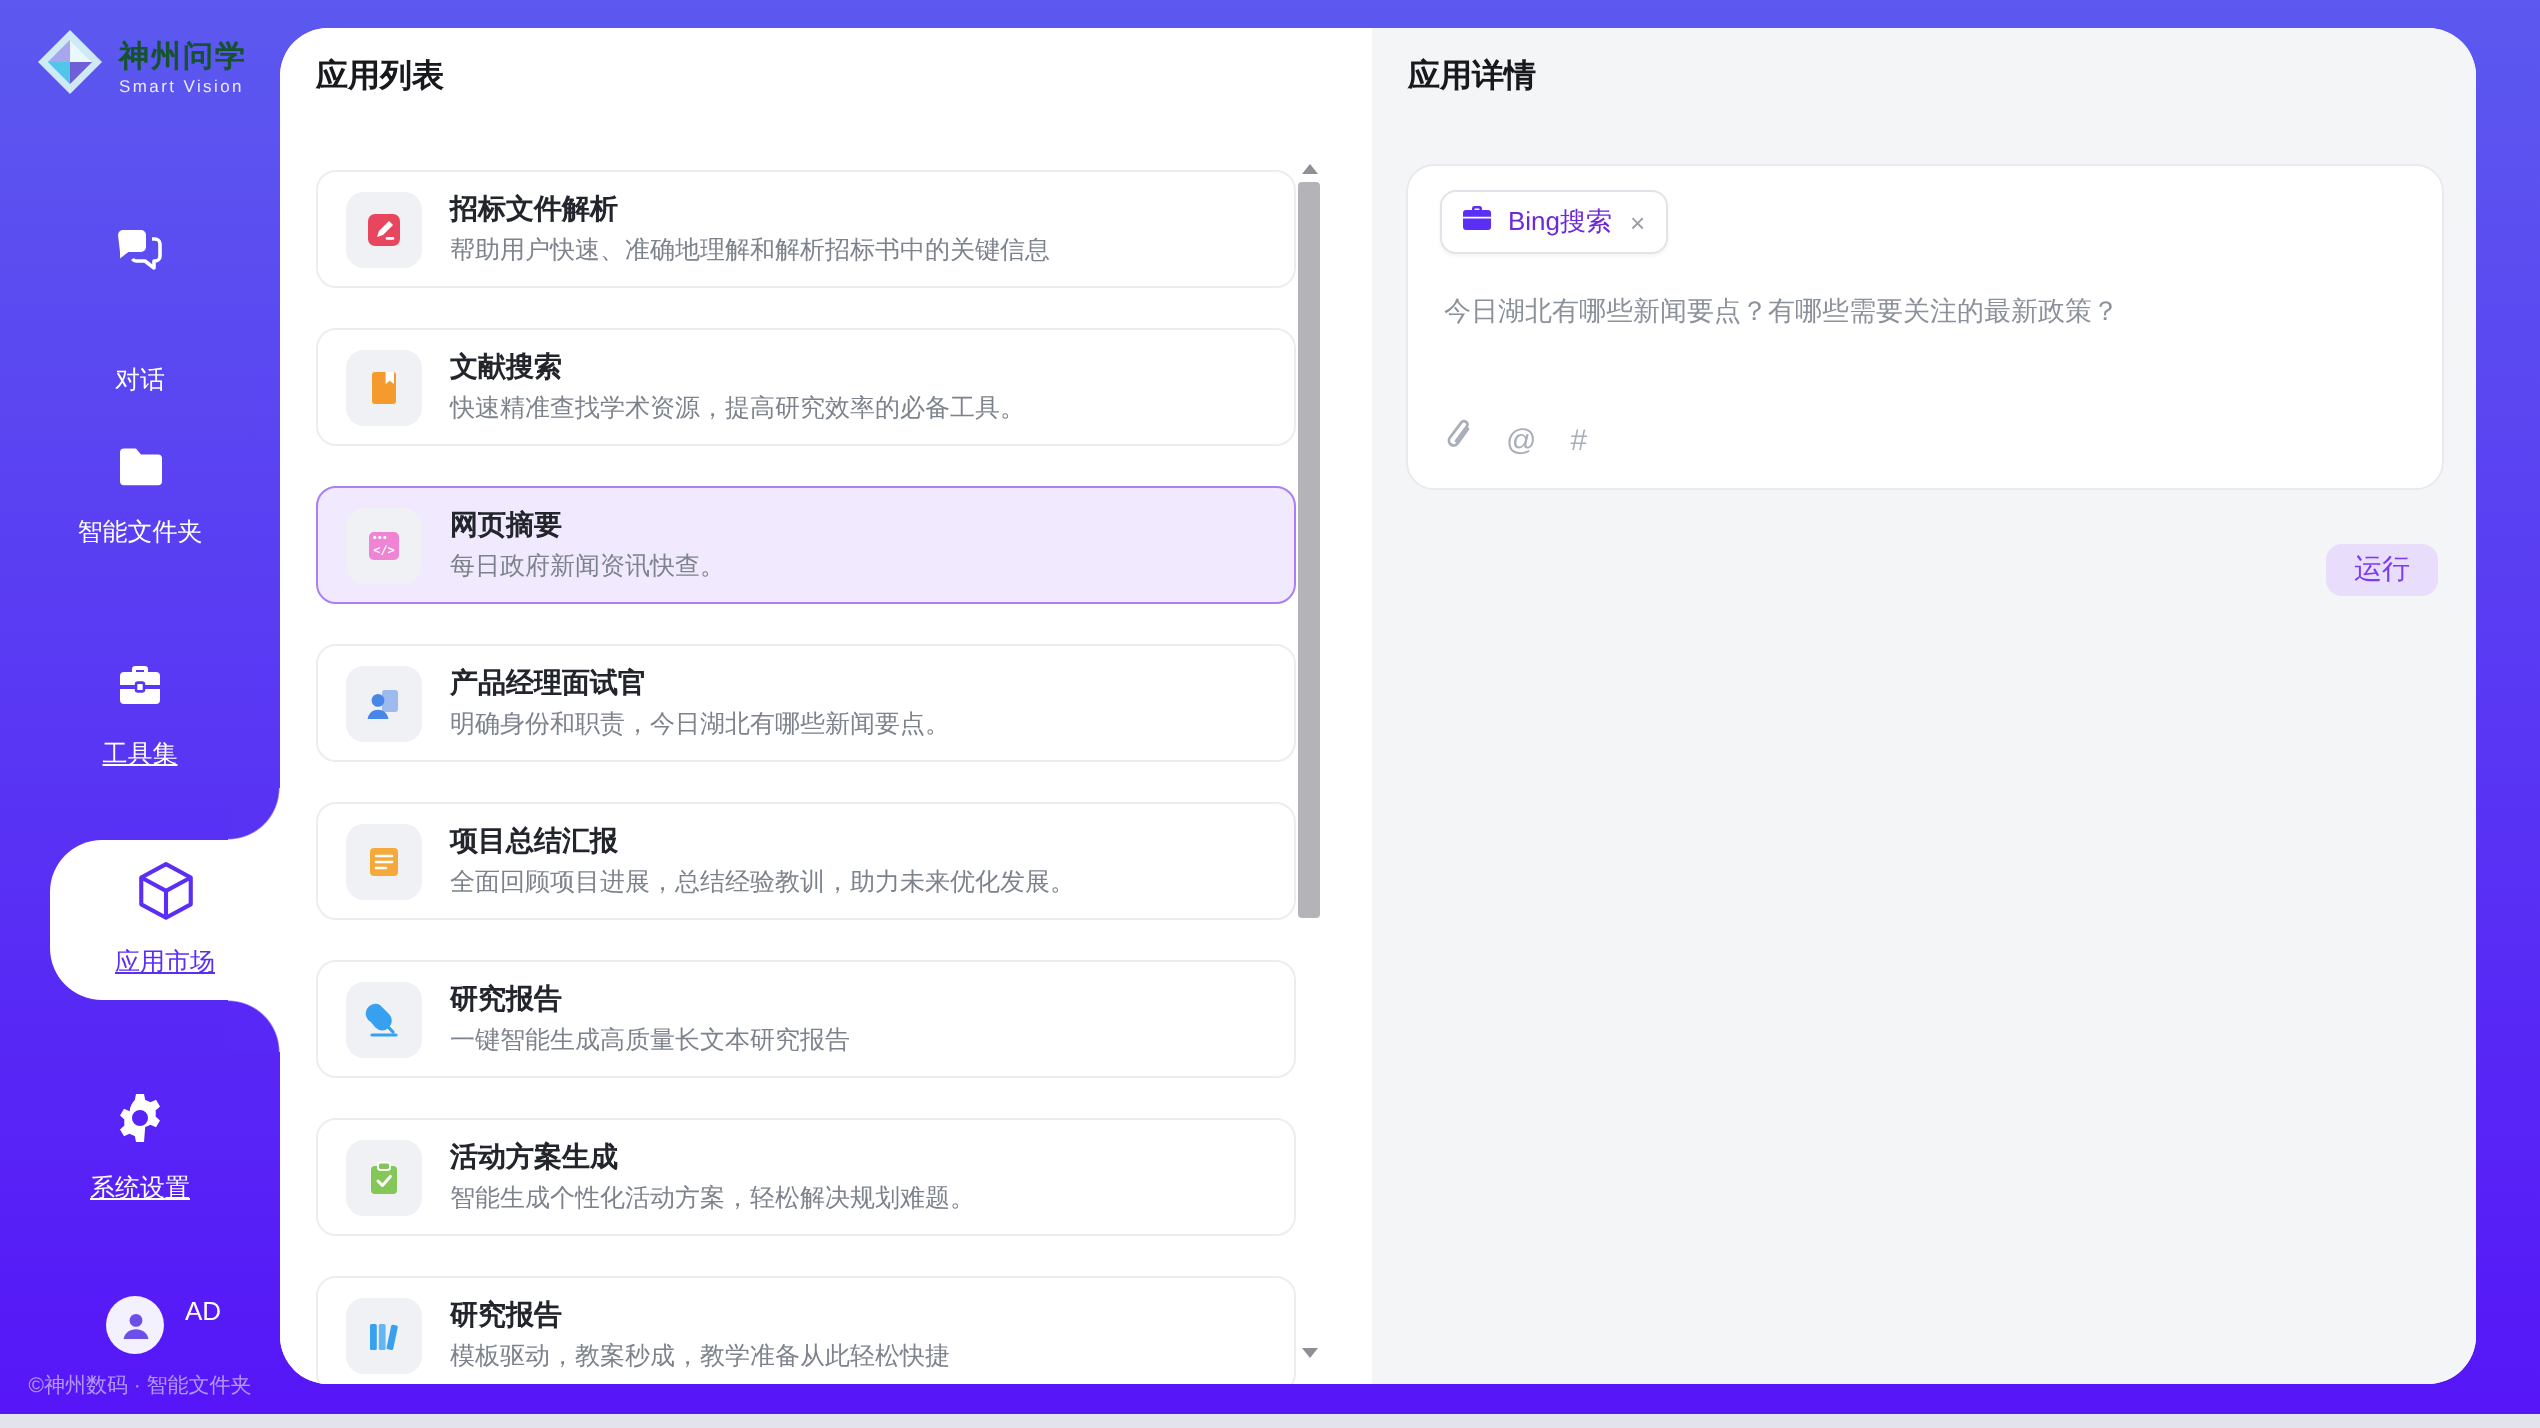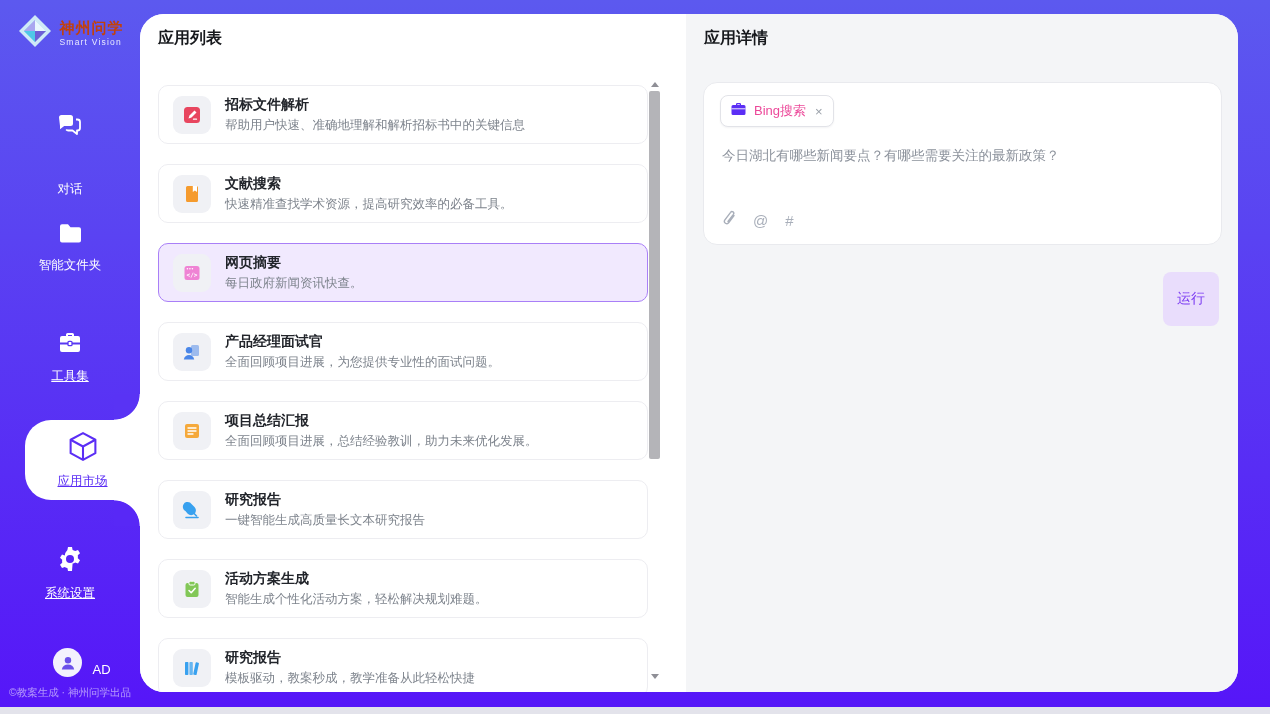--- a/index.html
+++ b/index.html
@@ -15,21 +15,21 @@
   }
   .content {
     position:absolute; left:140px; top:14px; width:1098px; height:678px;
     background:#fff; border-radius:24px; overflow:hidden; display:flex;
   }
 
   
   .sidebar { position:absolute; left:0; top:0; width:140px; height:707px; }
   .logo-row { position:absolute; top:13px; left:0; width:140px; display:flex; justify-content:center; align-items:center; gap:7px; }
   .logo-text { display:flex; flex-direction:column; }
-  .logo-name { font-size:15px; font-weight:bold; color:#c2410c; letter-spacing:1px; line-height:17px; }
+  .logo-name { font-size:15px; font-weight:bold; color:#14532d; letter-spacing:1px; line-height:17px; }
   .logo-sub { font-size:8.5px; color:#e9eaff; letter-spacing:1.2px; margin-top:1px; }
   .nav-item {
     position:absolute; left:0; width:140px; display:flex; flex-direction:column;
     align-items:center; gap:8px; color:#fff; cursor:pointer;
   }
   .nav-label { font-size:12.5px; color:#fff; }
   .nav-label.underlined { text-decoration:underline; }
   .nav-chat { top:112px;gap:40px; }
   .nav-folder { top:222px; }
   .nav-tools { top:330px; }
@@ -42,21 +42,21 @@
   }
   .active-bubble::before {
     content:""; position:absolute; right:0; top:-26px; width:26px; height:26px;
     background:radial-gradient(circle 26px at 0 0, #5933f4 0 25.2px, #fff 26px);
   }
   .active-bubble::after {
     content:""; position:absolute; right:0; bottom:-26px; width:26px; height:26px;
     background:radial-gradient(circle 26px at 0 100%, #5828f6 0 25.2px, #fff 26px);
   }
   .active-bubble .nav-label { color:#5b2ef5; text-decoration:underline; }
-  .avatar-row { position:absolute; top:648px; left:0; width:164px; display:flex; align-items:flex-end; justify-content:center; gap:10px; }
+  .avatar-row { position:absolute; top:648px; left:0; width:164px; display:flex; align-items:flex-start; justify-content:center; gap:10px; }
   .avatar { width:29px; height:29px; border-radius:50%; background:#f3f1fd; display:flex; align-items:center; justify-content:center; }
   .avatar-name { color:#fff; font-size:13px; }
   .copyright { position:absolute; top:686px; left:0; width:140px; text-align:center; font-size:10.5px; color:rgba(255,255,255,.55); }
 
   
   .left-panel { width:546px; position:relative; background:#fff; flex:none; }
   .panel-title { position:absolute; left:18px; top:14px; font-size:16px; font-weight:bold; color:#17191d; }
   .app-list { position:absolute; left:18px; top:71px; width:490px; height:700px; display:flex; flex-direction:column; gap:20px; }
   .card {
     height:59px; flex:none; background:#fff; border:1px solid #ededf1; border-radius:10px;
@@ -82,28 +82,28 @@
   .detail-card {
     position:absolute; left:17px; top:68px; right:16px; height:163px;
     background:#fff; border:1px solid #e9eaee; border-radius:14px;
   }
   .chip {
     position:absolute; left:16px; top:12px; height:32px;
     display:inline-flex; align-items:center; gap:8px; padding:0 10px;
     background:#fff; border:1px solid #e2e3e8; border-radius:8px;
     box-shadow:0 1px 2px rgba(20,20,40,.05); cursor:pointer;
   }
-  .chip-label { font-size:13px; color:#ec4899; }
+  .chip-label { font-size:13px; color:#6d28d9; }
   .chip-close { font-size:13px; color:#9aa0a9; margin-left:1px; cursor:pointer; }
   .query { position:absolute; left:18px; top:63px; right:20px; font-size:13.5px; color:#8b919b; line-height:19px; cursor:text; }
   .composer-icons { position:absolute; left:18px; bottom:13px; display:flex; align-items:center; gap:17px; }
   .glyph-icon { font-size:15px; color:#a9afba; cursor:pointer; }
   .run-btn {
     position:absolute; right:19px; top:258px; border:none; cursor:pointer;
-    background:#e9ddfc; color:#7b3bf2; font-size:14px; padding:18px 14px; border-radius:8px;
+    background:#e9ddfc; color:#7b3bf2; font-size:14px; padding:4px 14px; border-radius:8px;
     font-family:inherit;
   }
 </style>
 </head>
 <body>
 
 <div class="frame"></div>
 
 <div class="sidebar">
   <div class="logo-row">
@@ -175,21 +175,21 @@
   <div class="avatar-row">
     <span class="avatar">
       <svg width="16" height="16" viewBox="0 0 16 16" fill="#6a4fe9">
         <circle cx="8" cy="5.2" r="3.2"></circle>
         <path d="M1.8 14.5c.6-3.2 3-4.9 6.2-4.9s5.6 1.7 6.2 4.9z"></path>
       </svg>
     </span>
     <span class="avatar-name">AD</span>
   </div>
 
-  <div class="copyright">©教案生成 · 神州问学出品</div>
+  <div class="copyright">©神州数码 · 智能文件夹</div>
 </div>
 
 <div class="content">
 
   <div class="left-panel">
     <div class="panel-title">应用列表</div>
     <div class="app-list">
   <div class="card">
     <div class="card-icon" style="color: rgb(232, 70, 95);">
             <svg width="20" height="20" viewBox="0 0 20 20">
@@ -236,21 +236,21 @@
   <div class="card">
     <div class="card-icon" style="color: rgb(74, 134, 232);">
             <svg width="20" height="20" viewBox="0 0 20 20">
               <rect x="9" y="3" width="8" height="11" rx="1.5" fill="currentColor" opacity=".5"></rect>
               <circle cx="7" cy="8.2" r="3.2" fill="currentColor"></circle>
               <path d="M1.8 17.5c.5-3 2.6-4.6 5.2-4.6s4.7 1.6 5.2 4.6z" fill="currentColor"></path>
             </svg>
           </div>
     <div class="card-text">
       <div class="card-title">产品经理面试官</div>
-      <div class="card-desc">全面回顾项目进展，为您提供专业性的面试问题。</div>
+      <div class="card-desc">明确身份和职责，今日湖北有哪些新闻要点。</div>
     </div>
   </div>
 
   <div class="card">
     <div class="card-icon" style="color: rgb(245, 169, 59);">
             <svg width="20" height="20" viewBox="0 0 20 20">
               <rect x="3" y="3" width="14" height="14" rx="2" fill="currentColor"></rect>
               <path d="M6 7h8M6 10h8M6 13h5" stroke="#fff" stroke-width="1.3" stroke-linecap="round"></path>
             </svg>
           </div>

